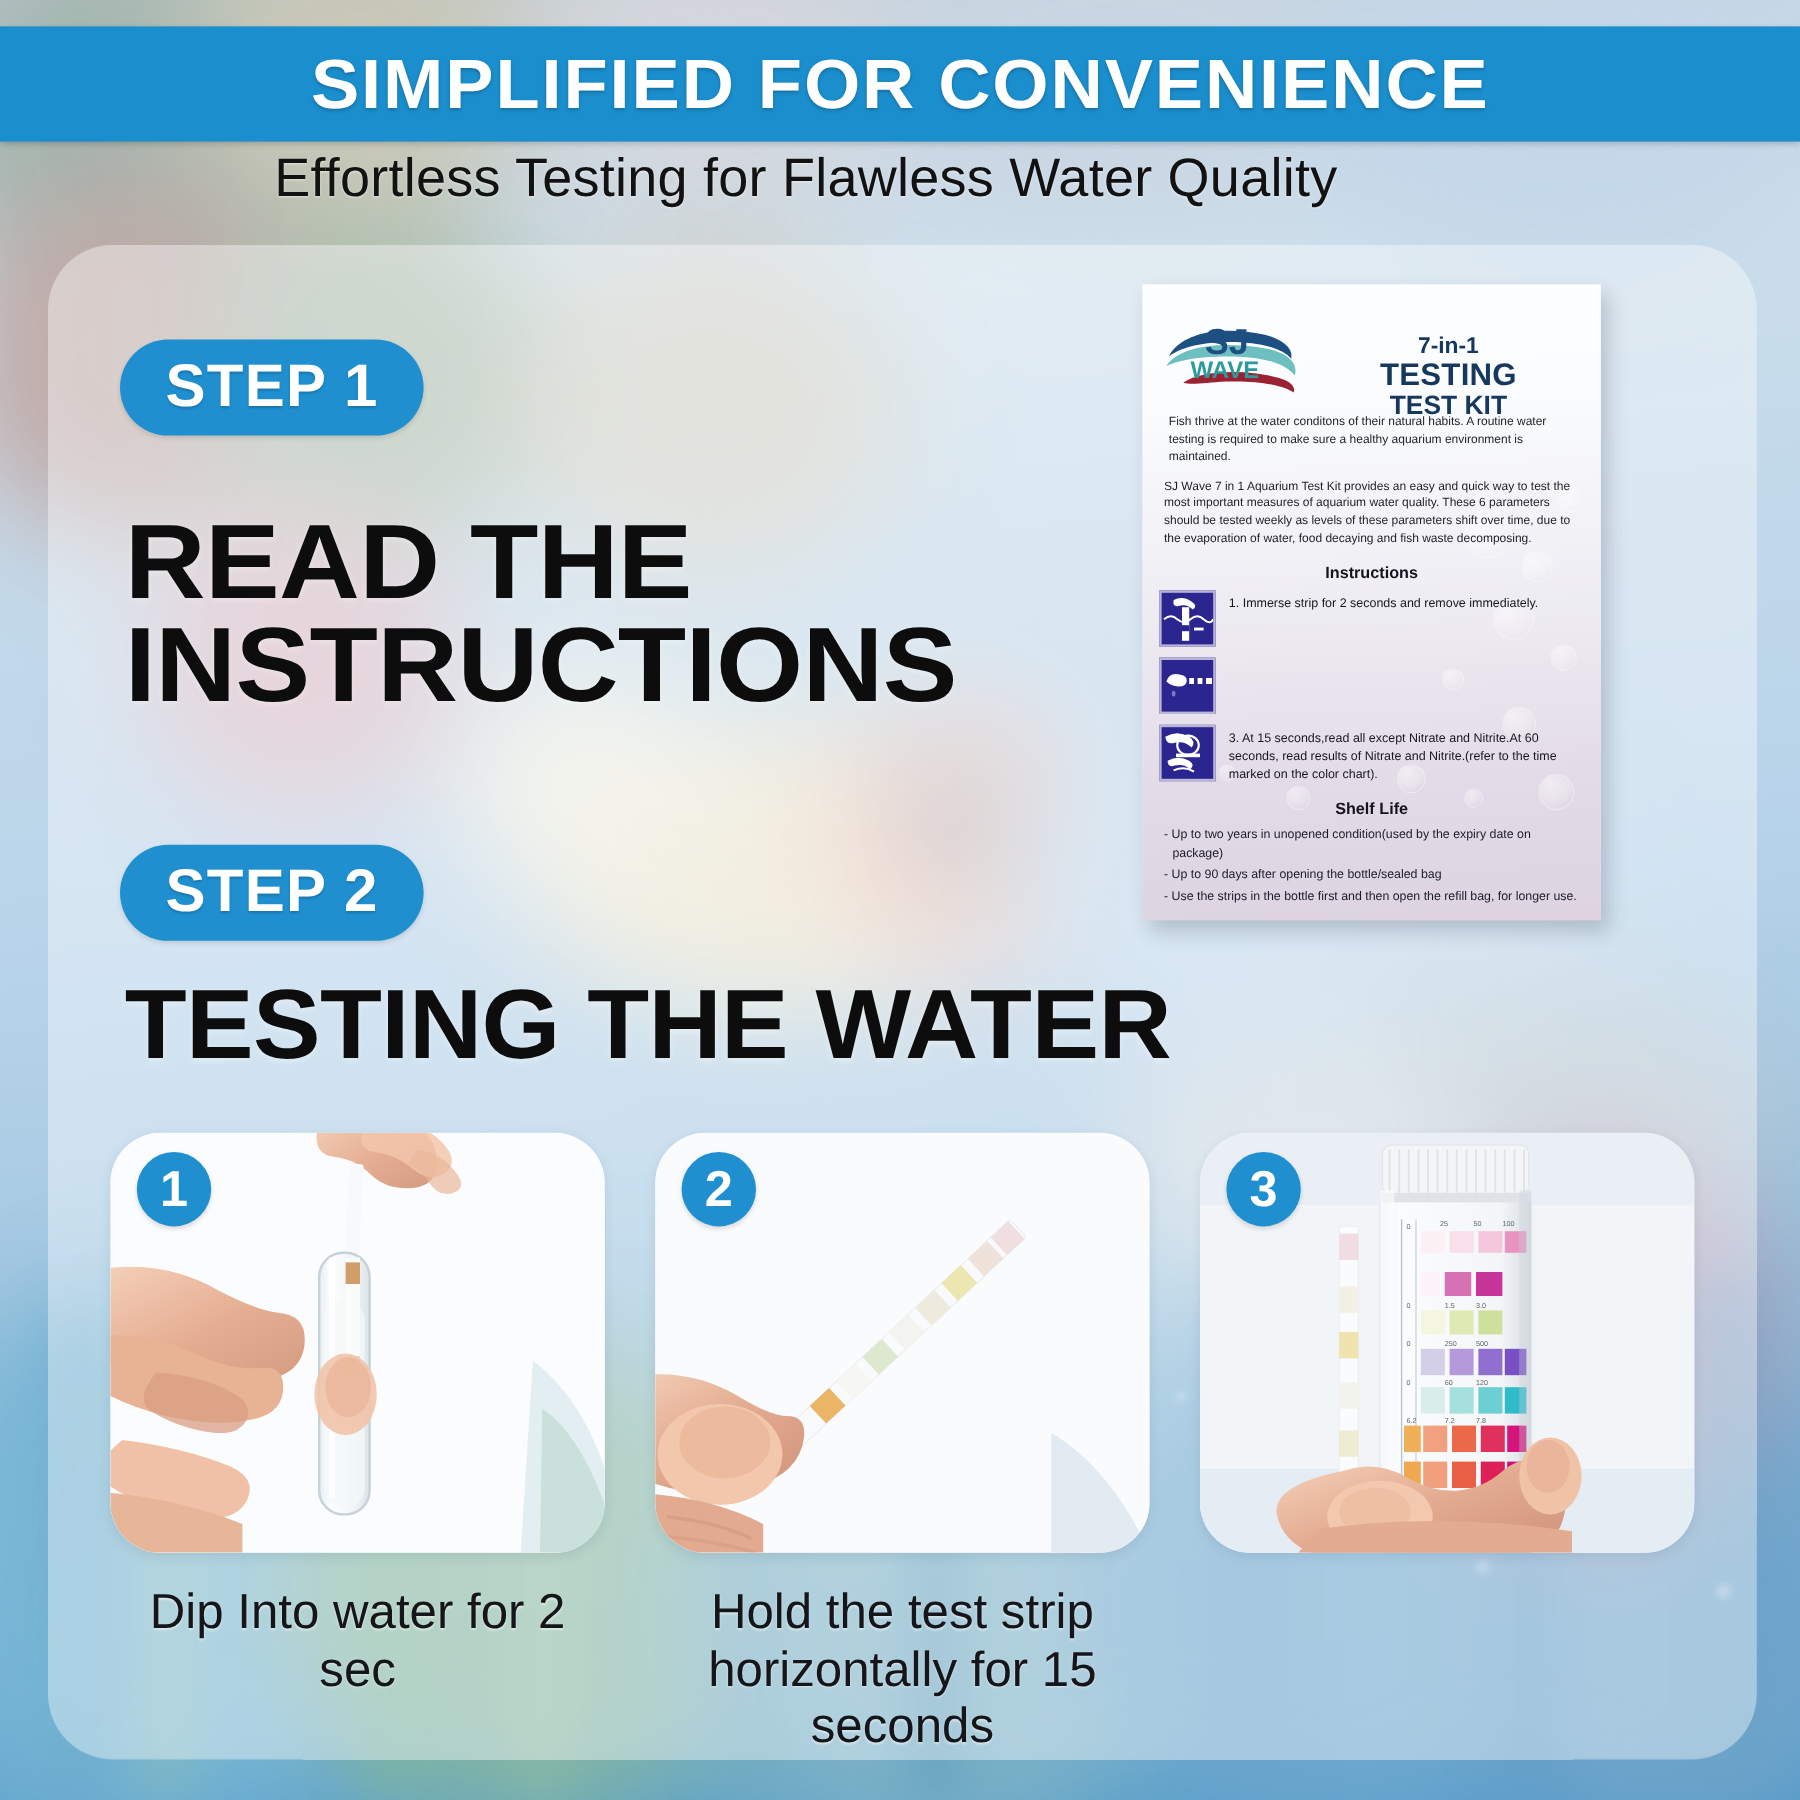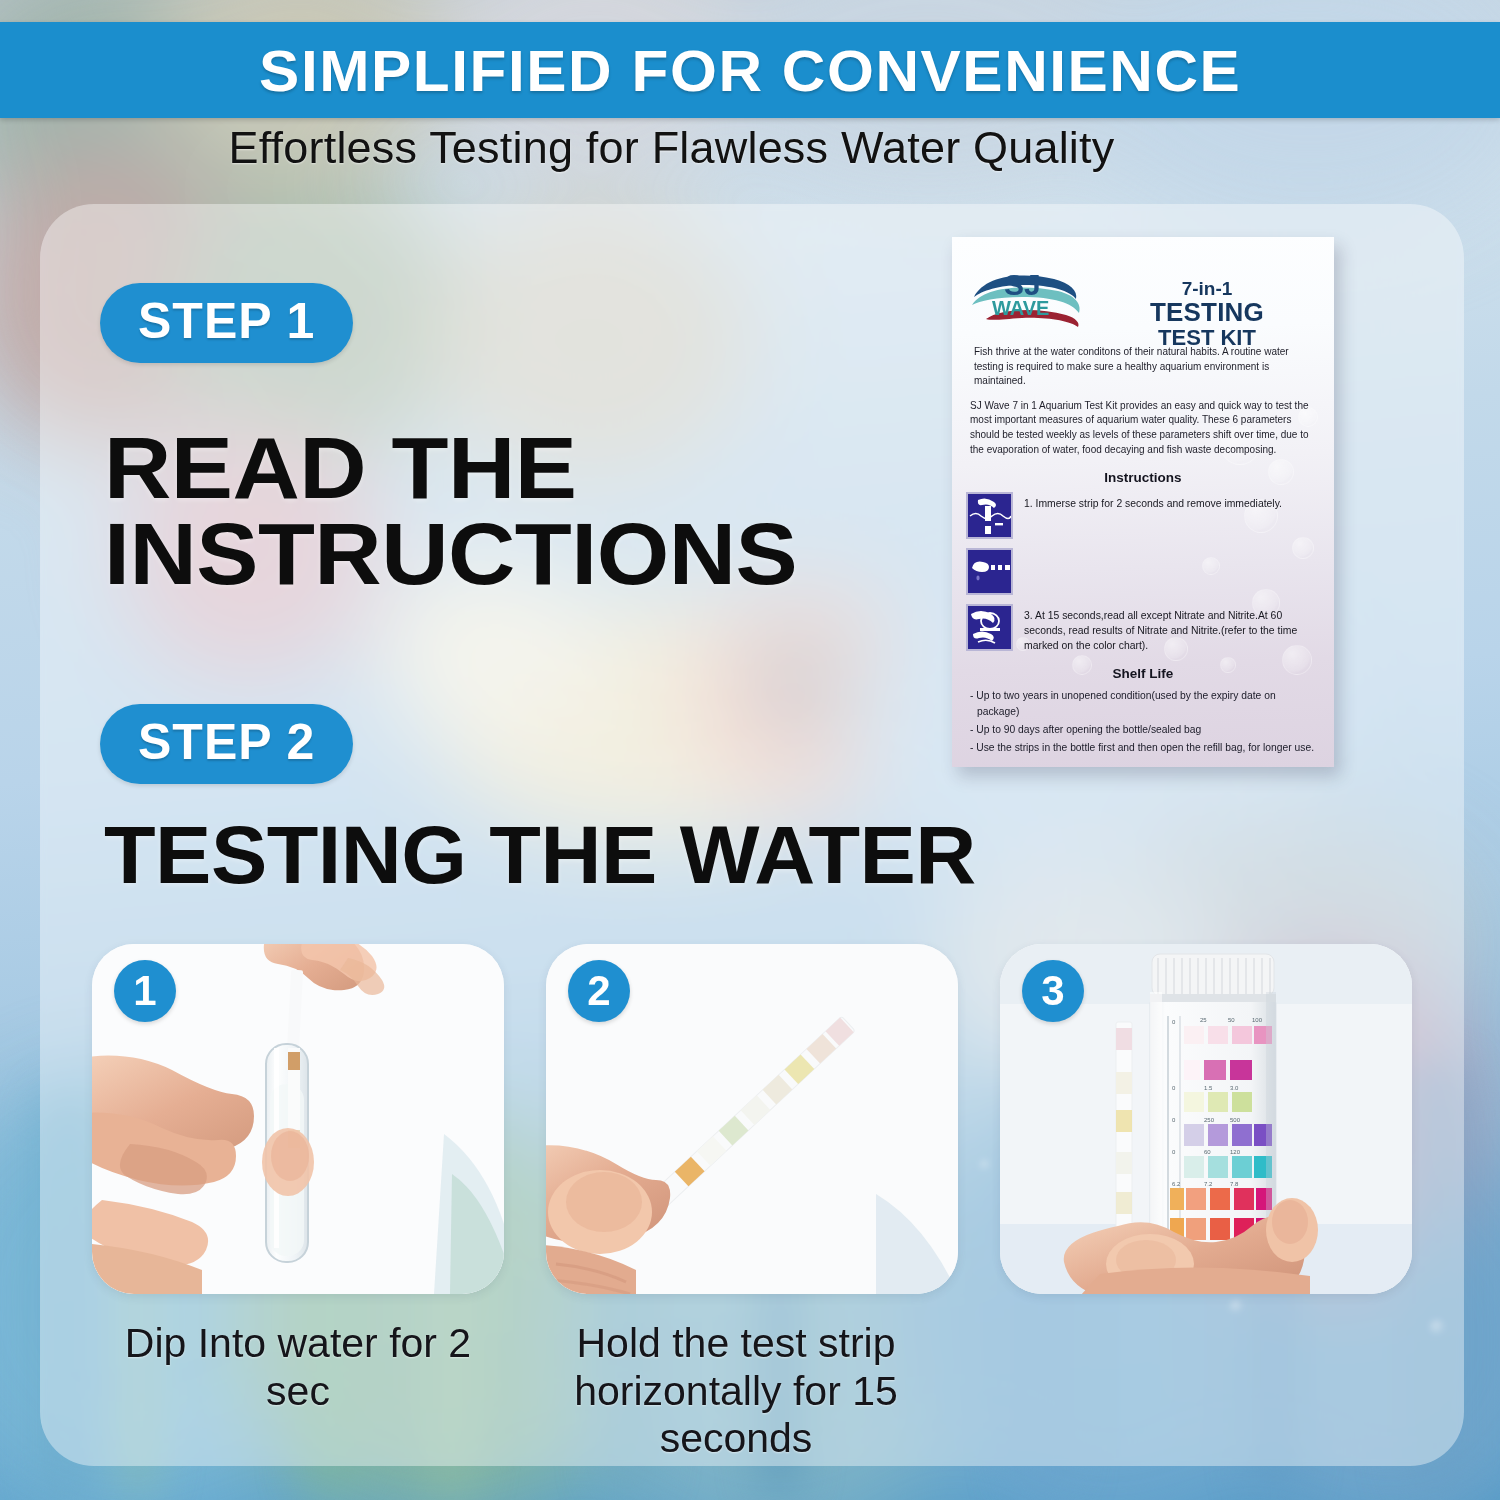--- a/index.html
+++ b/index.html
@@ -197,21 +197,21 @@
     font-family: "Liberation Sans Narrow", "Liberation Sans", sans-serif;
     box-shadow: 0 2px 4px rgba(0,0,0,.15);
   }
 
   
   .art { position: absolute; inset: 0; }
 
   
   .captions {
     position: absolute; left: 92px; top: 1320px;
-    width: 1320px; display: flex; gap: 26px;
+    width: 1320px; display: flex; gap: 42px;
   }
   .caption {
     width: 412px;
     text-align: center;
     font-family: "Liberation Sans Narrow", "Liberation Sans", sans-serif;
     font-size: 41px; line-height: 1.16;
     color: #15151a;
     text-shadow: 0 1px 2px rgba(255,255,255,.5);
   }
 </style>

